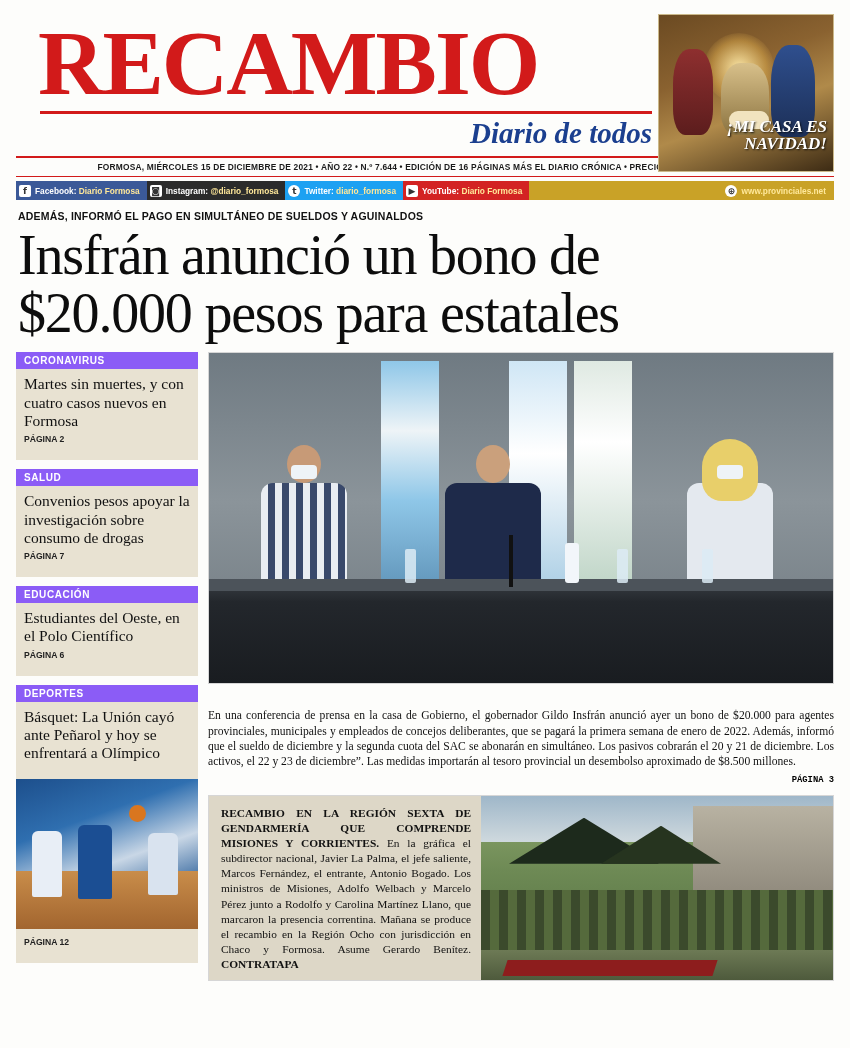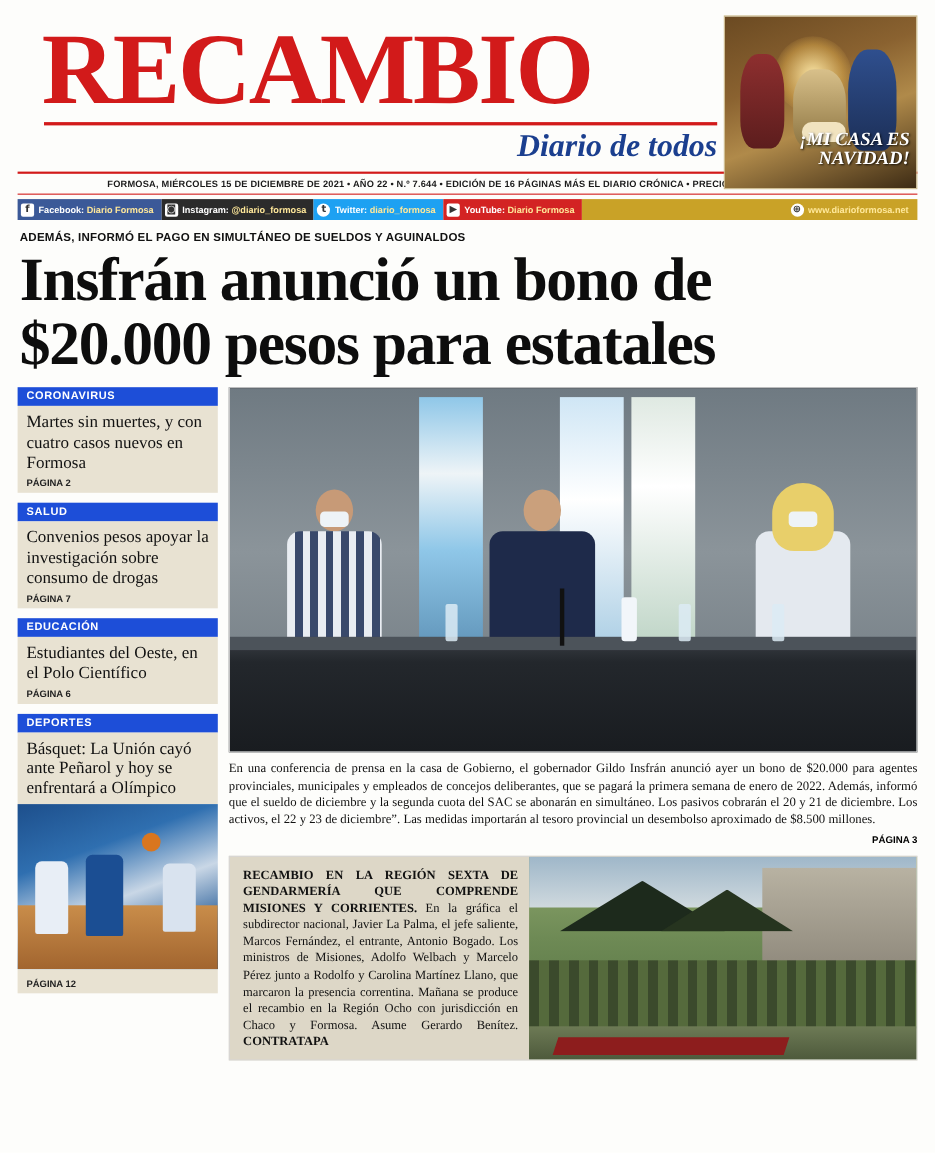--- a/index.html
+++ b/index.html
@@ -135,49 +135,49 @@
   }
   .ico.circle { border-radius: 50%; }
 
   
   .kicker {
     font-size: 10.5px; font-weight: bold; letter-spacing: .2px;
     margin: 10px 0 4px 2px; color: #111;
   }
   .headline {
     font-family: "Liberation Serif", serif;
-    font-weight: bold;
+    font-weight: normal;
     font-size: 56px;
     line-height: 1.04;
     letter-spacing: -1.2px;
     color: #0d0d0d;
     margin: 0 0 10px 2px;
   }
 
   
   .body {
     display: flex;
     gap: 10px;
   }
   .col-left { width: 182px; flex: 0 0 182px; }
   .col-right { flex: 1 1 auto; }
 
   
   .brief { margin-bottom: 9px; }
   .brief-head {
-    background: #1d4ed8;
+    background: #8b5cf6;
     color: #fff;
     font-size: 10px;
     font-weight: bold;
     letter-spacing: .6px;
     padding: 3px 8px;
   }
   .brief-body {
     background: #e8e2d2;
-    padding: 6px 8px 4px 8px;
+    padding: 6px 8px 16px 8px;
   }
   .brief-text {
     font-family: "Liberation Serif", serif;
     font-size: 15.5px;
     line-height: 1.18;
     color: #111;
   }
   .brief-page {
     text-align: left;
     font-size: 8.6px;
@@ -231,26 +231,26 @@
   .mp-mic { position: absolute; left: 300px; bottom: 96px; width: 4px; height: 52px; background: #111; }
   .mp-bottle { position: absolute; bottom: 100px; width: 11px; height: 34px; background: rgba(220,235,245,.85); border-radius: 2px; }
   .b1 { left: 196px; } .b2 { left: 408px; } .b3 { right: 120px; }
   .mp-gel { position: absolute; left: 356px; bottom: 100px; width: 14px; height: 40px; background: #f2f6fa; border-radius: 3px; }
 
   .caption {
     font-family: "Liberation Serif", serif;
     font-size: 11.6px;
     line-height: 1.32;
     color: #111;
-    margin-top: 7px;
+    margin-top: 24px;
     text-align: justify;
   }
   .caption-page {
     text-align: right;
-    font-family: Liberation Sans, sans-serif;
+    font-family: Liberation Mono, monospace;
     font-size: 8.8px;
     font-weight: bold;
     margin-top: 5px;
   }
 
   
   .bottom {
     display: flex;
     margin-top: 10px;
     border: 1px solid #d6d6d6;
@@ -322,21 +322,21 @@
     <div class="soc soc-tw">
       <span class="ico circle">t</span>
       <span class="lbl"><span>Twitter:</span> <b>diario_formosa</b></span>
     </div>
     <div class="soc soc-yt">
       <span class="ico">▶</span>
       <span class="lbl"><span>YouTube:</span> <b>Diario Formosa</b></span>
     </div>
     <div class="soc soc-web">
       <span class="ico circle">⊕</span>
-      <span class="lbl"><b>www.diarioformosa.net</b></span>
+      <span class="lbl"><b>www.provinciales.net</b></span>
     </div>
   </div>
 
   <div class="kicker">ADEMÁS, INFORMÓ EL PAGO EN SIMULTÁNEO DE SUELDOS Y AGUINALDOS</div>
   <div class="headline">
     <div>Insfrán anunció un bono de</div>
     <div>$20.000 pesos para estatales</div>
   </div>
 
   <div class="body">

